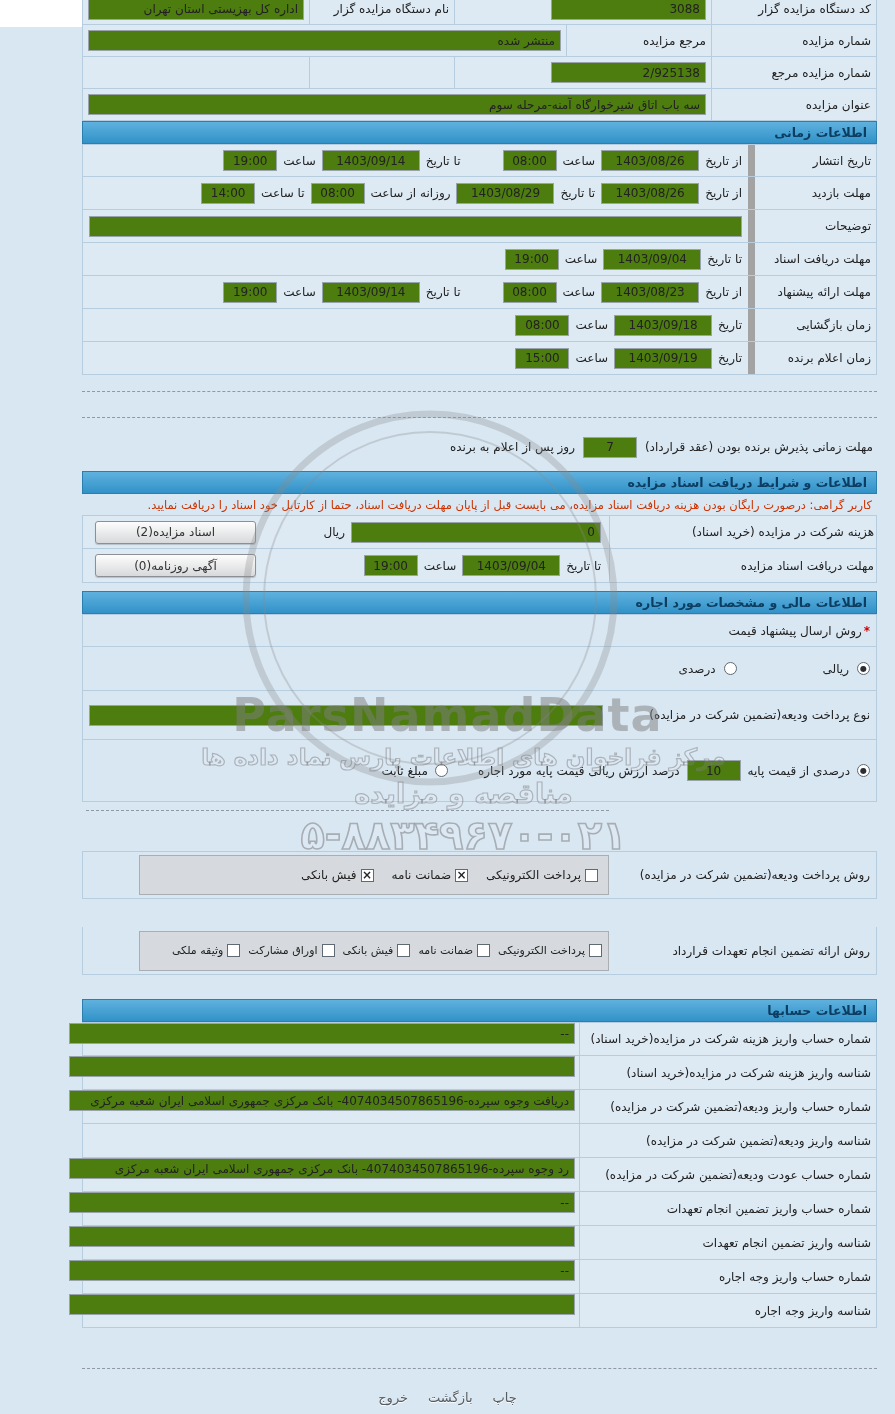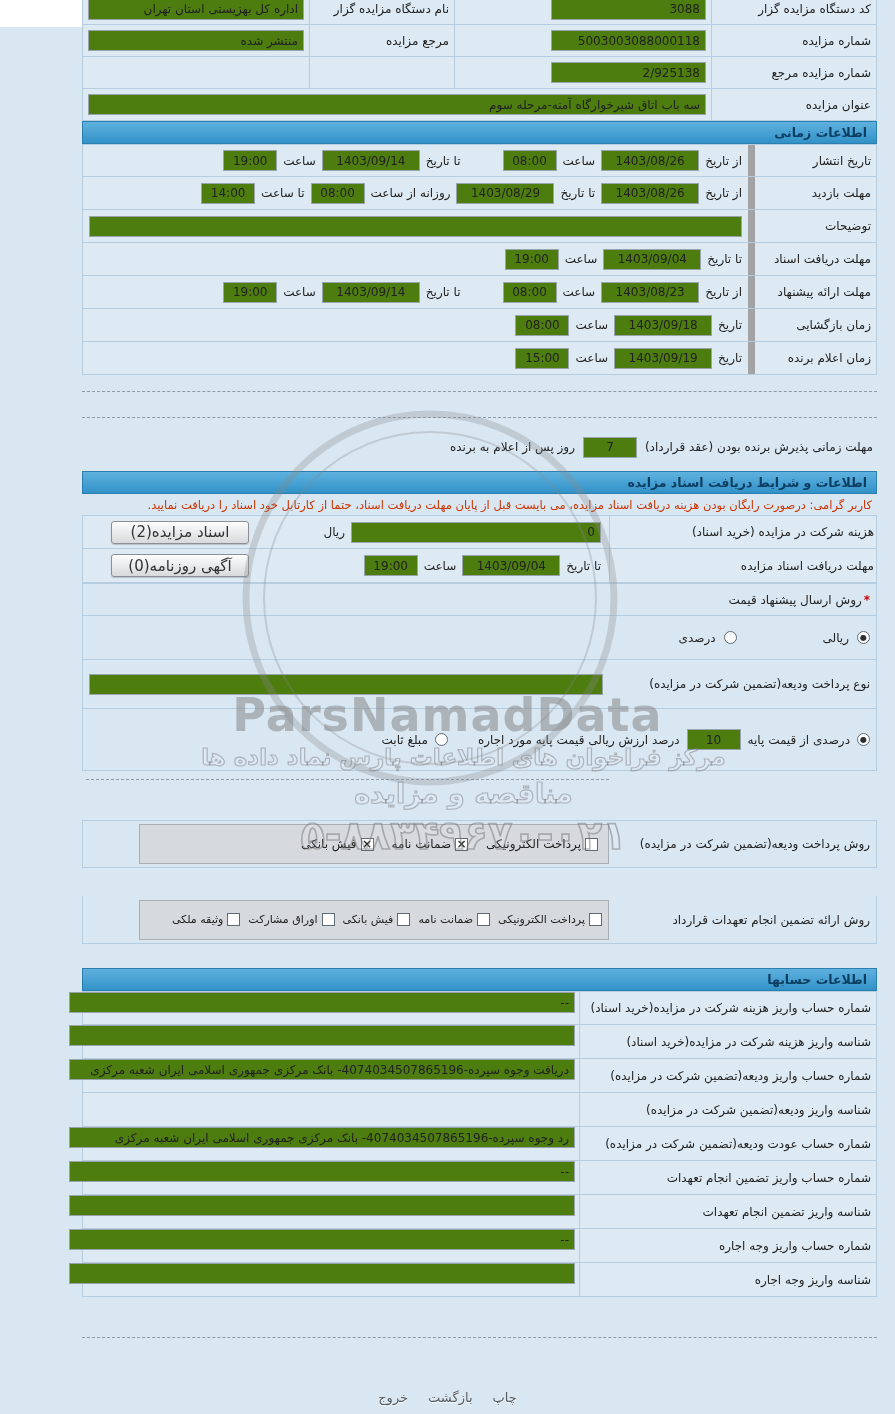--- a/index.html
+++ b/index.html
@@ -43,24 +43,24 @@
   .d4{margin-top:40px}
 
   .accept{display:flex;align-items:center;gap:8px;height:30px;margin-top:14px;padding:0 4px}
 
   .shead.s2{margin-top:9px}
   .notice{color:#cc3300;font-size:11.5px;padding:4px 5px 3px;white-space:nowrap;overflow:hidden}
   .docs .trow{height:34px}
   .dlabel{width:267px;display:flex;align-items:center;padding:0 2px;border-left:1px solid #b6cde0;white-space:nowrap;overflow:hidden}
   .dcontent{flex:1;display:flex;align-items:center;gap:6px;padding:0 8px}
   .fee-fld{width:250px}
-  .gbtn{width:138px;height:23px;border:1px solid #8c9096;border-radius:3px;
-        background:linear-gradient(180deg,#fdfdfd,#d7d9db);color:#333;font-size:15px;
+  .gbtn{width:161px;height:23px;border:1px solid #8c9096;border-radius:3px;
+        background:linear-gradient(180deg,#fdfdfd,#d7d9db);color:#333;font-size:12px;
         display:flex;align-items:center;justify-content:center;box-shadow:0 1px 1px rgba(0,0,0,.18);
-        margin-right:auto;margin-left:20px;cursor:pointer;white-space:nowrap}
+        margin-right:auto;margin-left:4px;cursor:pointer;white-space:nowrap}
 
   .shead.s3{margin-top:8px}
   .fin .frow{display:flex;align-items:center;border:1px solid #b6cde0;border-top:none;padding:0 6px}
   .fin .frow.first{border-top:1px solid #b6cde0}
   .r-method{height:33px}
   .r-options{height:44px;gap:8px}
   .r-deposit{height:49px;gap:6px}
   .r-percent{height:62px;gap:7px}
   .r-pay{height:48px;margin-top:40px}
   .r-guarantee{height:48px;margin-top:28px}
@@ -112,23 +112,20 @@
       <div class="cell c2 sep">
           <span class="fld w155">3088</span>
         </div>
       <div class="cell lblc c3 sep">نام دستگاه مزایده گزار</div>
       <div class="cell c4">
           <span class="fld grow">اداره کل بهزیستی استان تهران</span>
         </div>
     </div>
     <div class="trow">
       <div class="cell lblc c1 sep">شماره مزایده</div>
-      <div class="cell c2 sep">
-          <span class="fld w155">5003003088000118</span>
-        </div>
       <div class="cell lblc c3 sep">مرجع مزایده</div>
       <div class="cell c4">
           <span class="fld grow">منتشر شده</span>
         </div>
     </div>
     <div class="trow">
       <div class="cell lblc c1 sep">شماره مزایده مرجع</div>
       <div class="cell c2 sep">
           <span class="fld w155">2/925138</span>
         </div>
@@ -246,20 +243,21 @@
       <div class="dcontent">
         <span class="sub">تا تاریخ</span>
         <span class="fld date">1403/09/04</span>
         <span class="sub">ساعت</span>
         <span class="fld time">19:00</span>
         <span class="gbtn">آگهی روزنامه(0)</span>
       </div>
     </div>
   </div>
 
+  <div class="shead s3">اطلاعات مالی و مشخصات مورد اجاره</div>
   <div class="fin">
     <div class="frow first r-method">
       <span class="star">*</span>
       <span class="sub">روش ارسال پیشنهاد قیمت</span>
     </div>
     <div class="frow r-options">
       <span class="radio">
           <i>●</i>
         </span>
       <span class="sub">ریالی</span>

